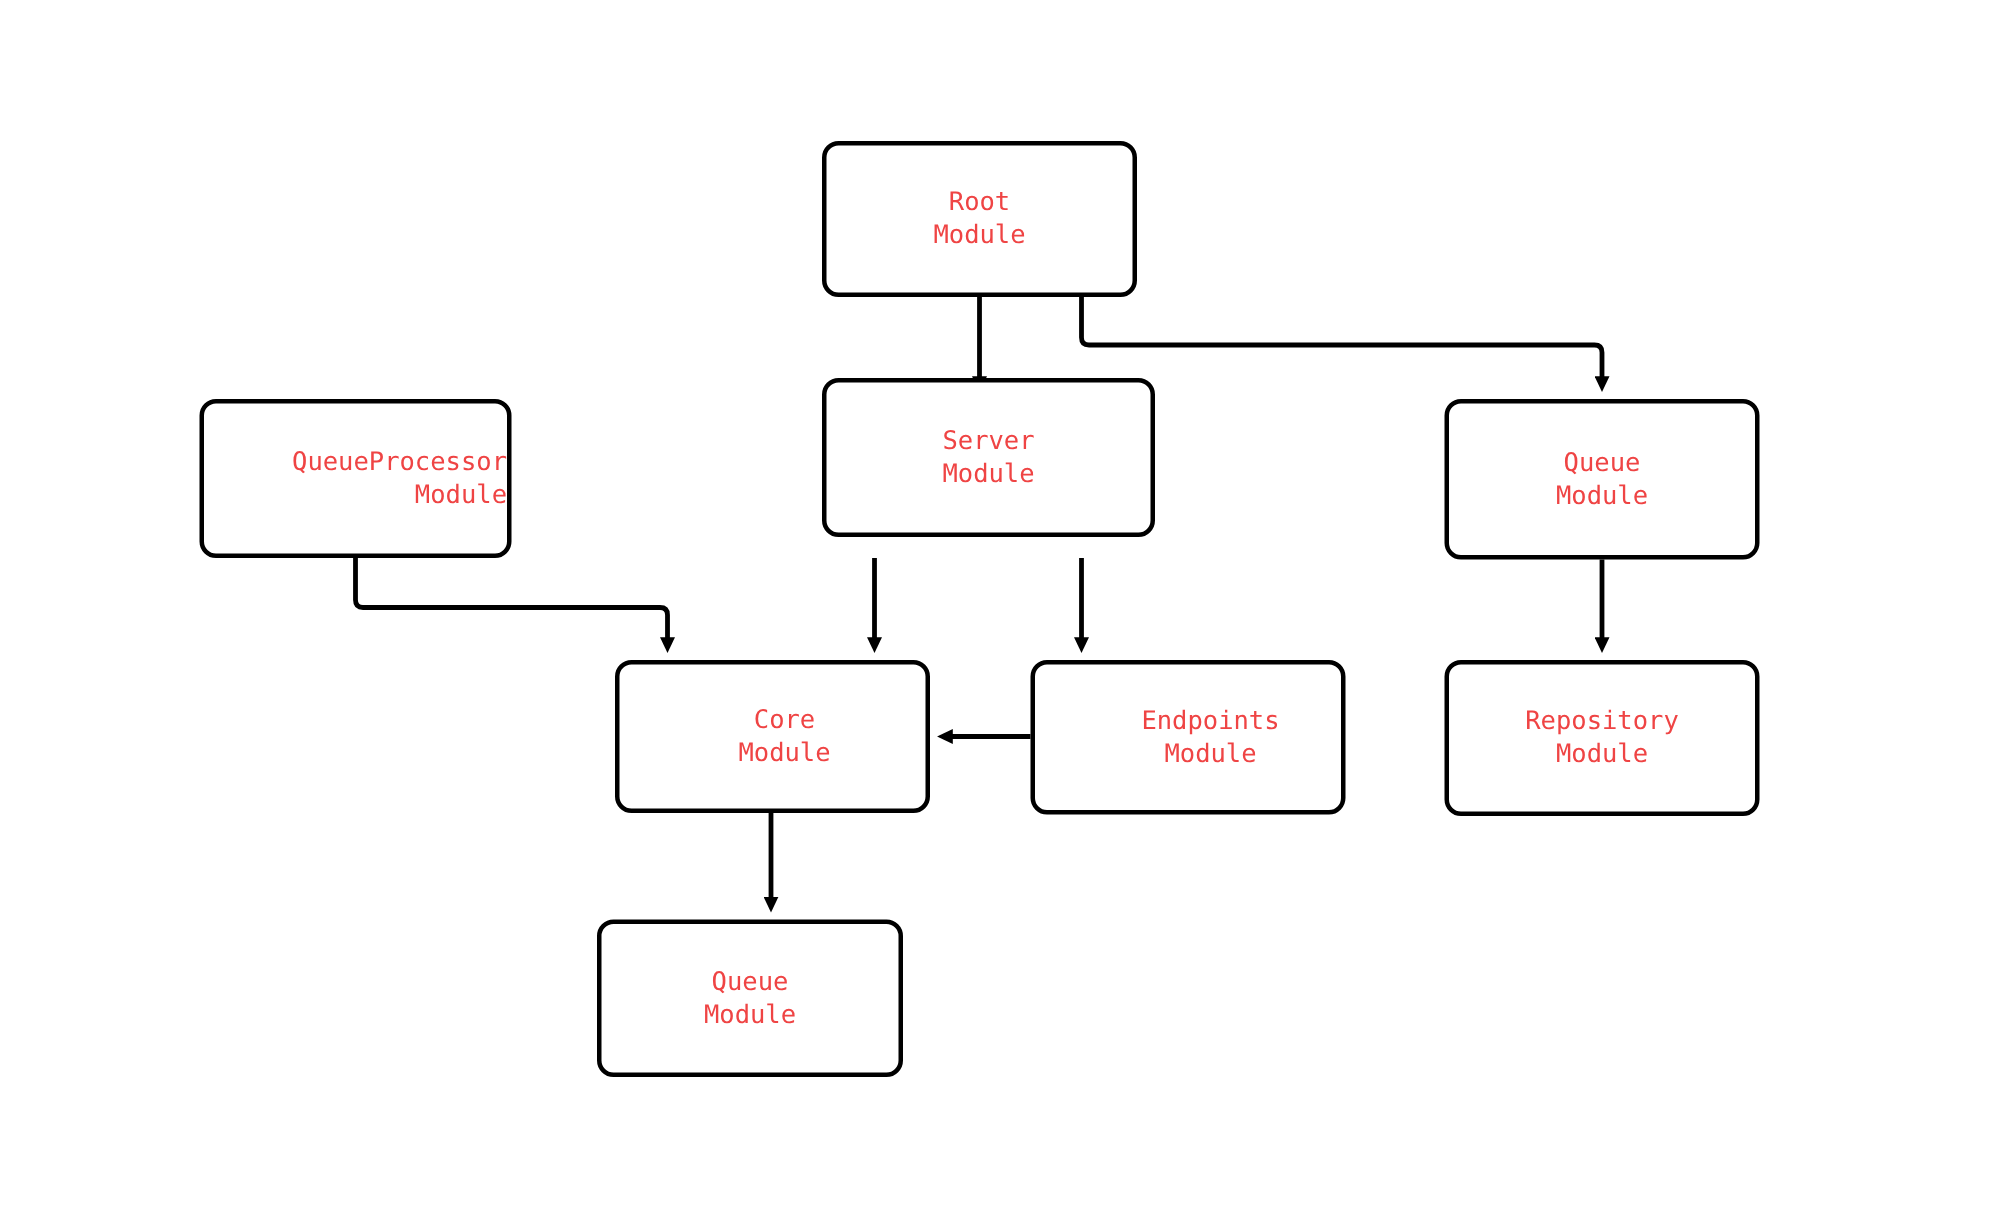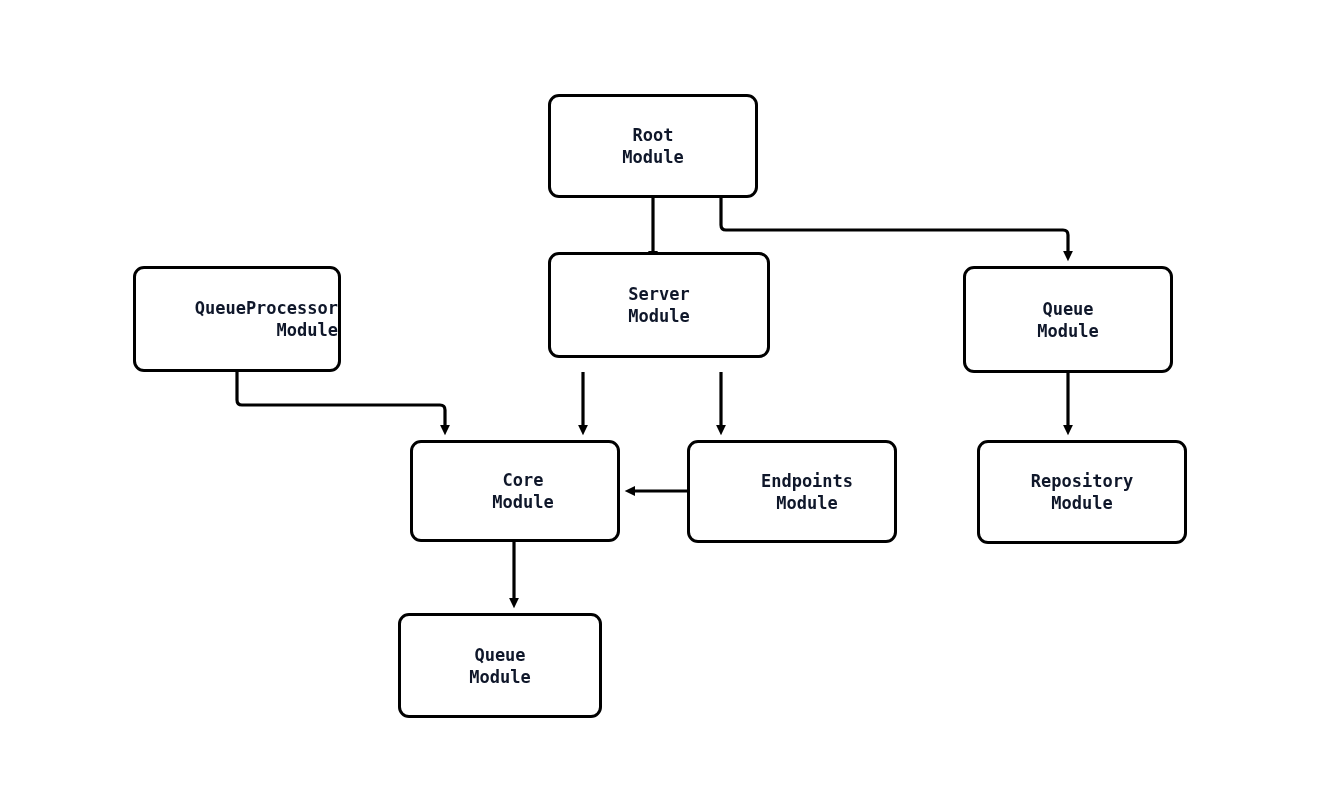--- a/index.html
+++ b/index.html
@@ -34,22 +34,22 @@
     border-radius: 11px;
     display: flex;
     flex-direction: column;
     align-items: center;
     justify-content: center;
     z-index: 2;
   }
   .node-label {
     font-family: "DejaVu Sans Mono", monospace;
     font-size: 17px;
-    font-weight: bold;
-    color: #0f172a;
+    font-weight: normal;
+    color: #ef4444;
     line-height: 22px;
     text-align: center;
     white-space: pre;
     letter-spacing: 0px;
   }
 </style>
 </head>
 <body>
 
 <div id="diagram-root">
@@ -104,21 +104,21 @@
   <div class="node" style="left: 410px; top: 440px; width: 210px; height: 102px; padding-left: 16px;">
     <div class="node-label">Core</div>
     <div class="node-label">Module</div>
   </div>
 
   <div class="node" style="left: 687px; top: 440px; width: 210px; height: 103px; padding-left: 30px;">
     <div class="node-label">Endpoints</div>
     <div class="node-label">Module</div>
   </div>
 
-  <div class="node" style="left: 963px; top: 440px; width: 210px; height: 104px; margin-left: 14px;">
+  <div class="node" style="left: 963px; top: 440px; width: 210px; height: 104px;">
     <div class="node-label">Repository</div>
     <div class="node-label">Module</div>
   </div>
 
   <div class="node" style="left: 398px; top: 613px; width: 204px; height: 105px;">
     <div class="node-label">Queue</div>
     <div class="node-label">Module</div>
   </div>
 
 </div>

